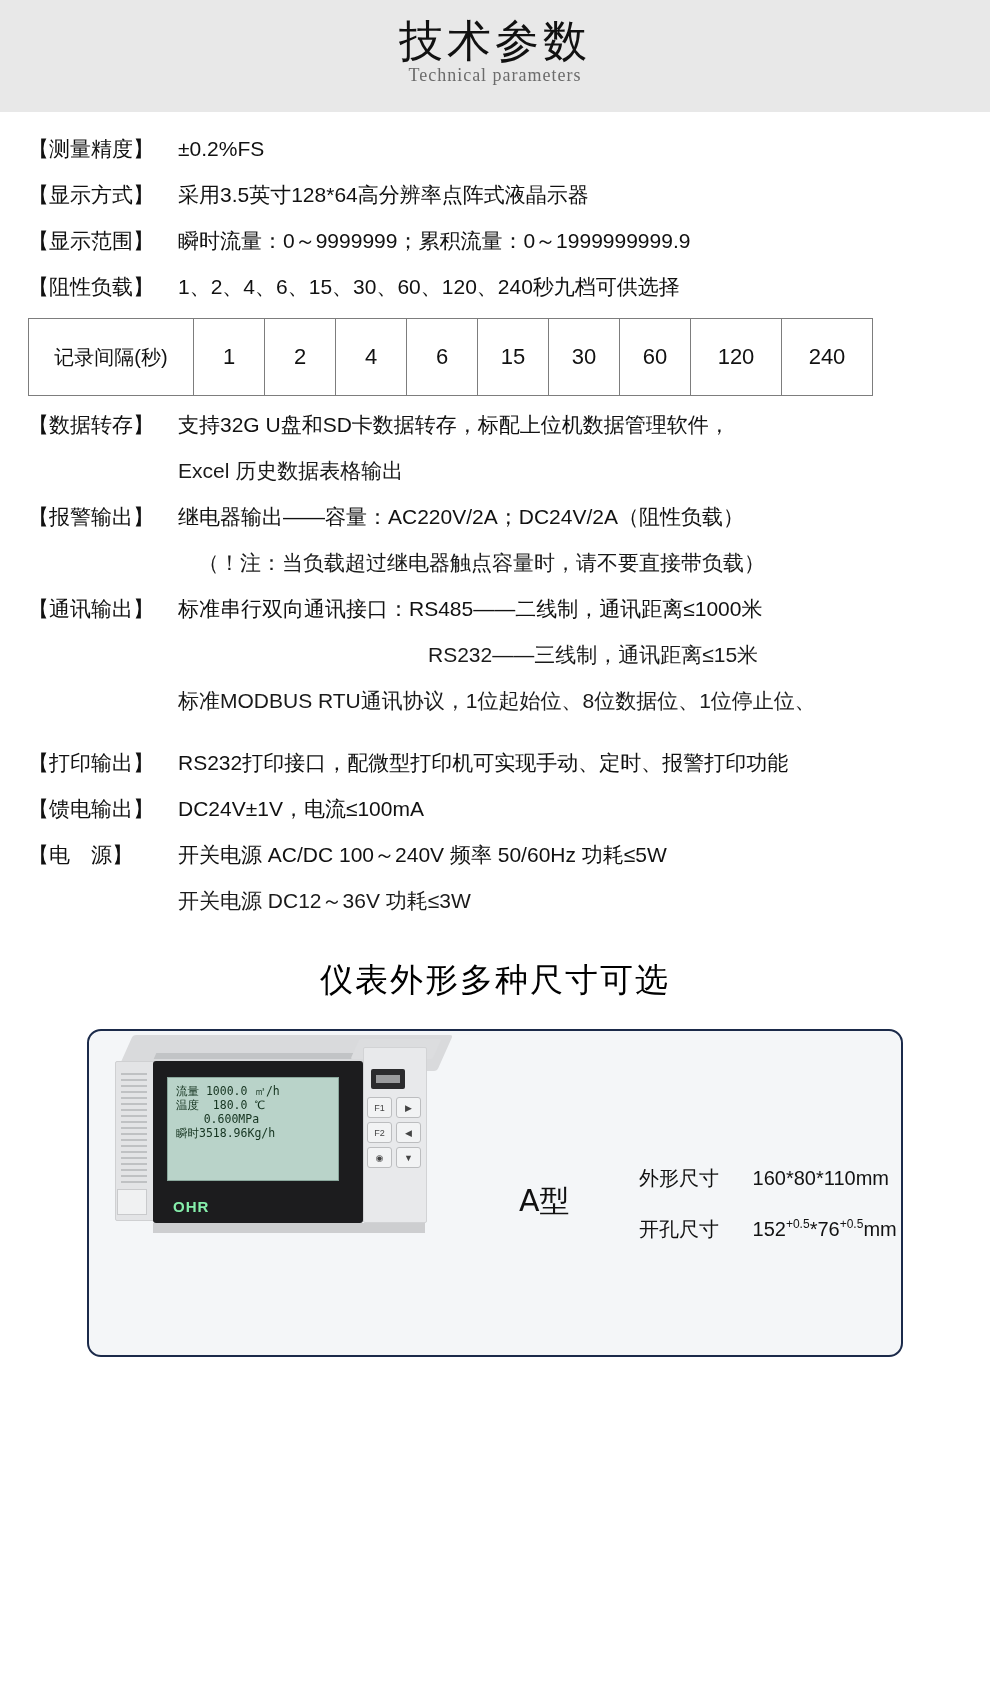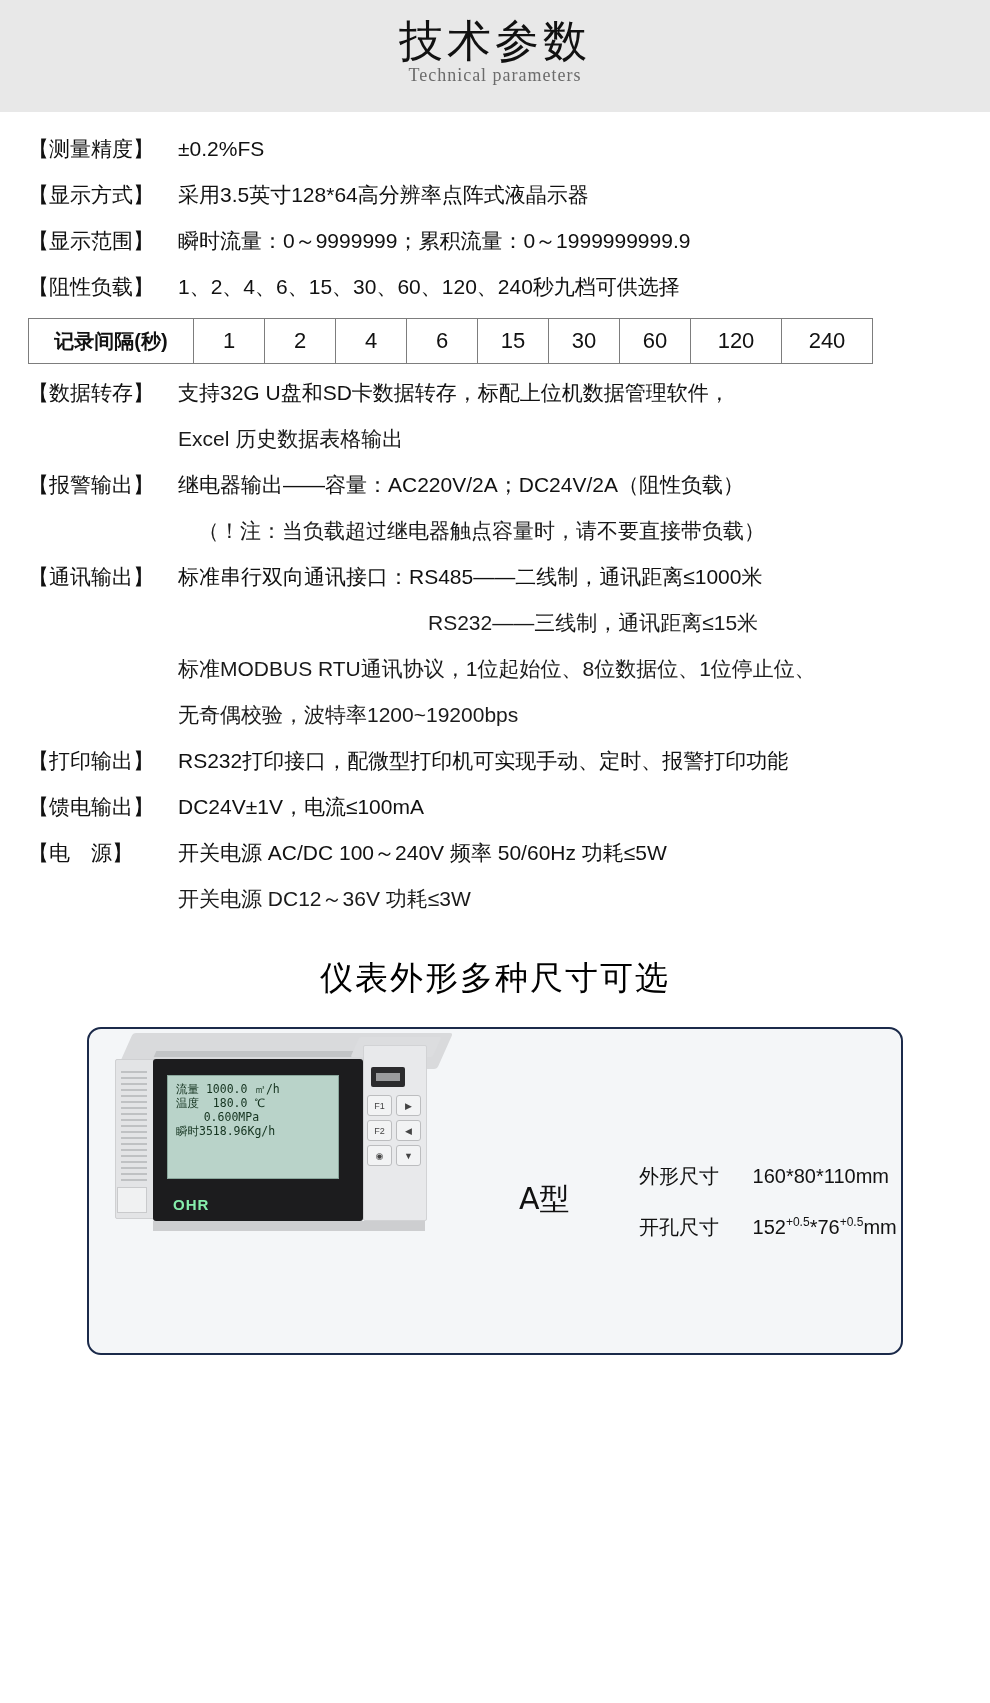--- a/index.html
+++ b/index.html
@@ -97,22 +97,21 @@
     border: 1px solid #7d7d7d;
     text-align: center;
     font-size: 22px;
     height: 44px;
     padding: 0;
     color: #111;
   }
   table.rec td.head {
     width: 152px;
     font-size: 20px;
-    padding: 0 6px;
-    font-weight: bold;
+    padding: 16px 6px;
   }
   table.rec td.c {
     width: 70px;
   }
   table.rec td.c.w3 {
     width: 90px;
   }
 
   
   .section-title {
@@ -402,21 +401,20 @@
   <div class="sub deep">
     <div class="pad"></div>
     <div class="value">RS232——三线制，通讯距离≤15米</div>
   </div>
   <div class="sub">
     <div class="pad"></div>
     <div class="value">标准MODBUS RTU通讯协议，1位起始位、8位数据位、1位停止位、</div>
   </div>
   <div class="sub">
     <div class="pad"></div>
-    <div class="value">无奇偶校验，波特率1200~19200bps</div>
   </div>
 
   <div class="row">
     <div class="label">【打印输出】</div>
     <div class="value">RS232打印接口，配微型打印机可实现手动、定时、报警打印功能</div>
   </div>
 
   <div class="row">
     <div class="label">【馈电输出】</div>
     <div class="value">DC24V±1V，电流≤100mA</div>

